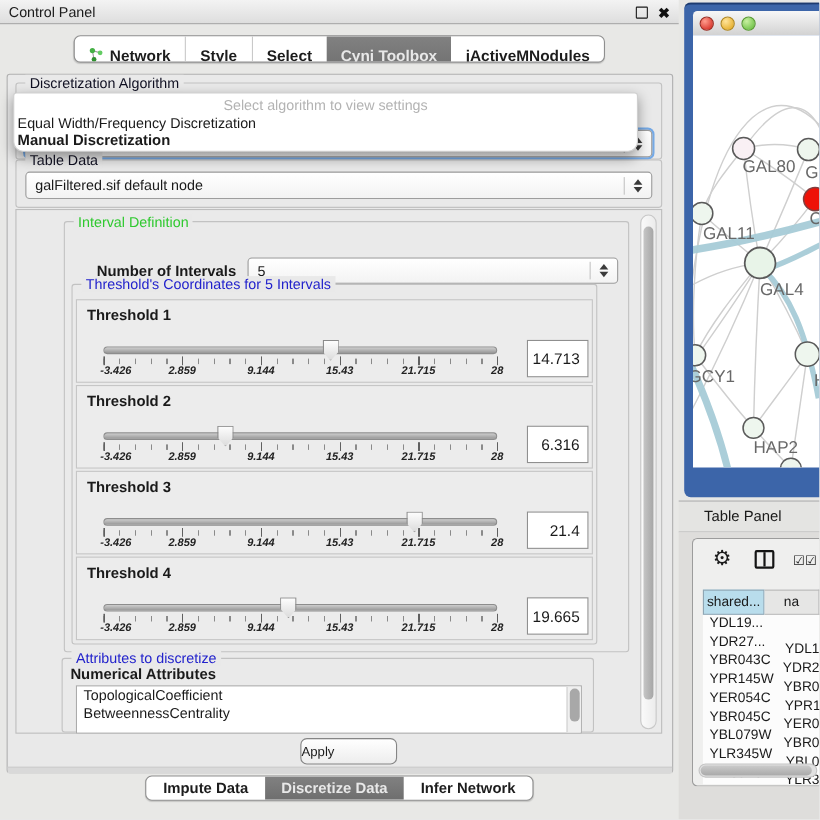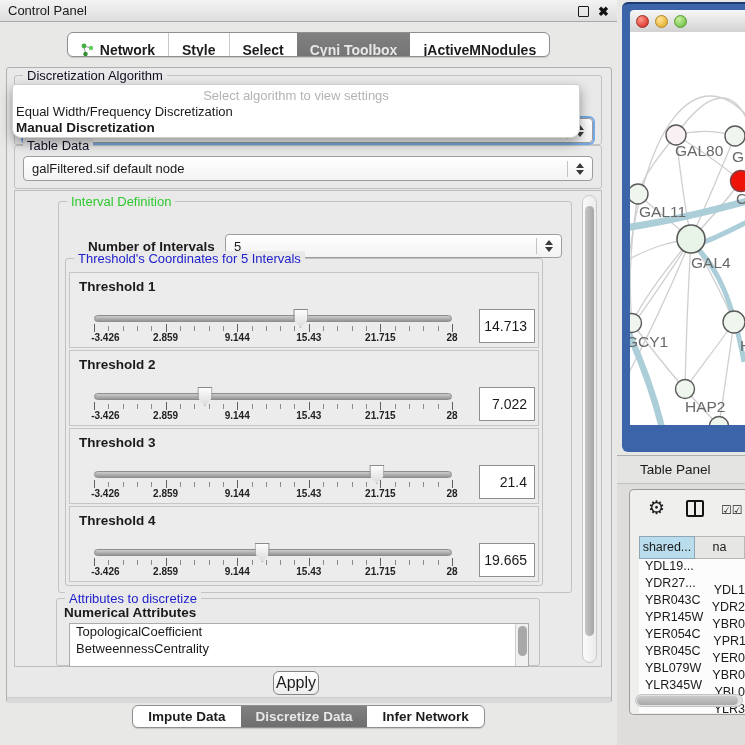--- a/index.html
+++ b/index.html
@@ -75,38 +75,38 @@
   .t-track { position:absolute; left:24px; top:42px; width:358px; height:7px; border-radius:4px;
     background:linear-gradient(#cdcdcd,#969696); border:1px solid #8d8d8d; }
   .t-handle { position:absolute; top:36px; width:15px; height:19px; margin-left:16px;
     background:linear-gradient(#fdfdfd,#dcdcdc); border:1px solid #8a8a8a;
     clip-path:polygon(0 0,100% 0,100% 55%,50% 100%,0 55%); transform:translateX(-50%); }
   .ticks-minor { position:absolute; left:24px; top:53px; width:359px; height:5px;
     background:repeating-linear-gradient(to right,#8a8a8a 0 1px,transparent 1px 14.32px); }
   .ticks-major { position:absolute; left:24px; top:51px; width:360px; height:8px;
     background:repeating-linear-gradient(to right,#606060 0 1px,transparent 1px 71.6px); }
   .scale-labels { position:absolute; left:24px; top:59px; width:358px; height:12px; }
-  .scale-num { position:absolute; transform:translateX(-50%); font-size:10px; font-weight:bold; color:#222; white-space:nowrap; }
+  .scale-num { position:absolute; transform:translateX(-50%); font-size:10px; font-weight:bold; color:#222; white-space:nowrap;font-style:italic; }
   .scale-num.first { transform:translateX(-10%); }
   .t-value { position:absolute; left:409px; top:36px; width:56px; height:34px; background:#fff;
     border:1px solid #8f8f8f; font-size:14px; text-align:right; line-height:32px; padding-right:7px; }
 
   .attr-group { left:41px; top:407px; width:484px; height:68px; }
   .attr-header { position:absolute; left:7px; top:6px; font-size:13.5px; font-weight:bold; }
   .attr-list { position:absolute; left:12px; top:24px; width:460px; height:44px; background:#fff;
     border:1px solid #ababab; overflow:hidden; font-size:13px; }
   .attr-item { line-height:16.5px; padding-left:6px; }
   .attr-scroll { position:absolute; right:0; top:0; width:13px; height:100%;
     background:#f0f0f0; border-left:1px solid #cfcfcf; }
   .attr-thumb { position:absolute; left:2px; top:2px; width:9px; height:30px; background:#a8a8a8; border-radius:5px; }
 
   .bottom-strip { position:absolute; left:0; top:629px; width:100%; height:6px; background:#d9d9d9; border-top:1px solid #cccccc; }
-  .apply-btn { position:absolute; left:266px; top:603px; width:46px; height:24px;
+  .apply-btn { position:absolute; left:266px; top:603px; width:88px; height:24px;
     background:linear-gradient(#ffffff,#ededed); border:1px solid #858585; border-radius:6px;
-    font-size:16px; text-align:center; line-height:22px; }
+    font-size:12px; text-align:left; line-height:22px; }
 
   .bottom-tabbar { position:absolute; left:0; top:705px; width:617px; display:flex; justify-content:center; }
   .bottom-tabbar .tabgroup { height:23px; }
   .bottom-tabbar .tab { font-size:13.5px; padding:0 15px; }
 
   
   .net-window { position:absolute; left:622px; top:2px; width:123px; height:450px;
     background:#3c65a9; border-top:2px solid #1d3b70; border-radius:6px 0 0 6px; }
   .net-titlebar { position:absolute; left:8px; top:6px; width:115px; height:22px;
     background:linear-gradient(#f7f7f7,#d2d2d2); border-radius:4px 0 0 0; display:flex; align-items:center; gap:6px; padding-left:6px; }
@@ -236,21 +236,21 @@
             <div class="ticks-major"></div>
             <div class="t-handle" style="left: calc(134.98px); margin-left: 0px;"></div>
             <div class="scale-labels">
                 <span class="scale-num first" style="left: 0%;">-3.426</span>
                 <span class="scale-num" style="left: 20%;">2.859</span>
                 <span class="scale-num" style="left: 40%;">9.144</span>
                 <span class="scale-num" style="left: 60%;">15.43</span>
                 <span class="scale-num" style="left: 80%;">21.715</span>
                 <span class="scale-num" style="left: 100%;">28</span>
               </div>
-            <div class="t-value">7.022</div>
+            <div class="t-value">6.316</div>
           </div>
           <div class="threshold-block" style="top: 169px;">
             <div class="t-label">Threshold 3</div>
             <div class="t-track"></div>
             <div class="ticks-minor"></div>
             <div class="ticks-major"></div>
             <div class="t-handle" style="left: calc(306.82px); margin-left: 0px;"></div>
             <div class="scale-labels">
                 <span class="scale-num first" style="left: 0%;">-3.426</span>
                 <span class="scale-num" style="left: 20%;">2.859</span>

